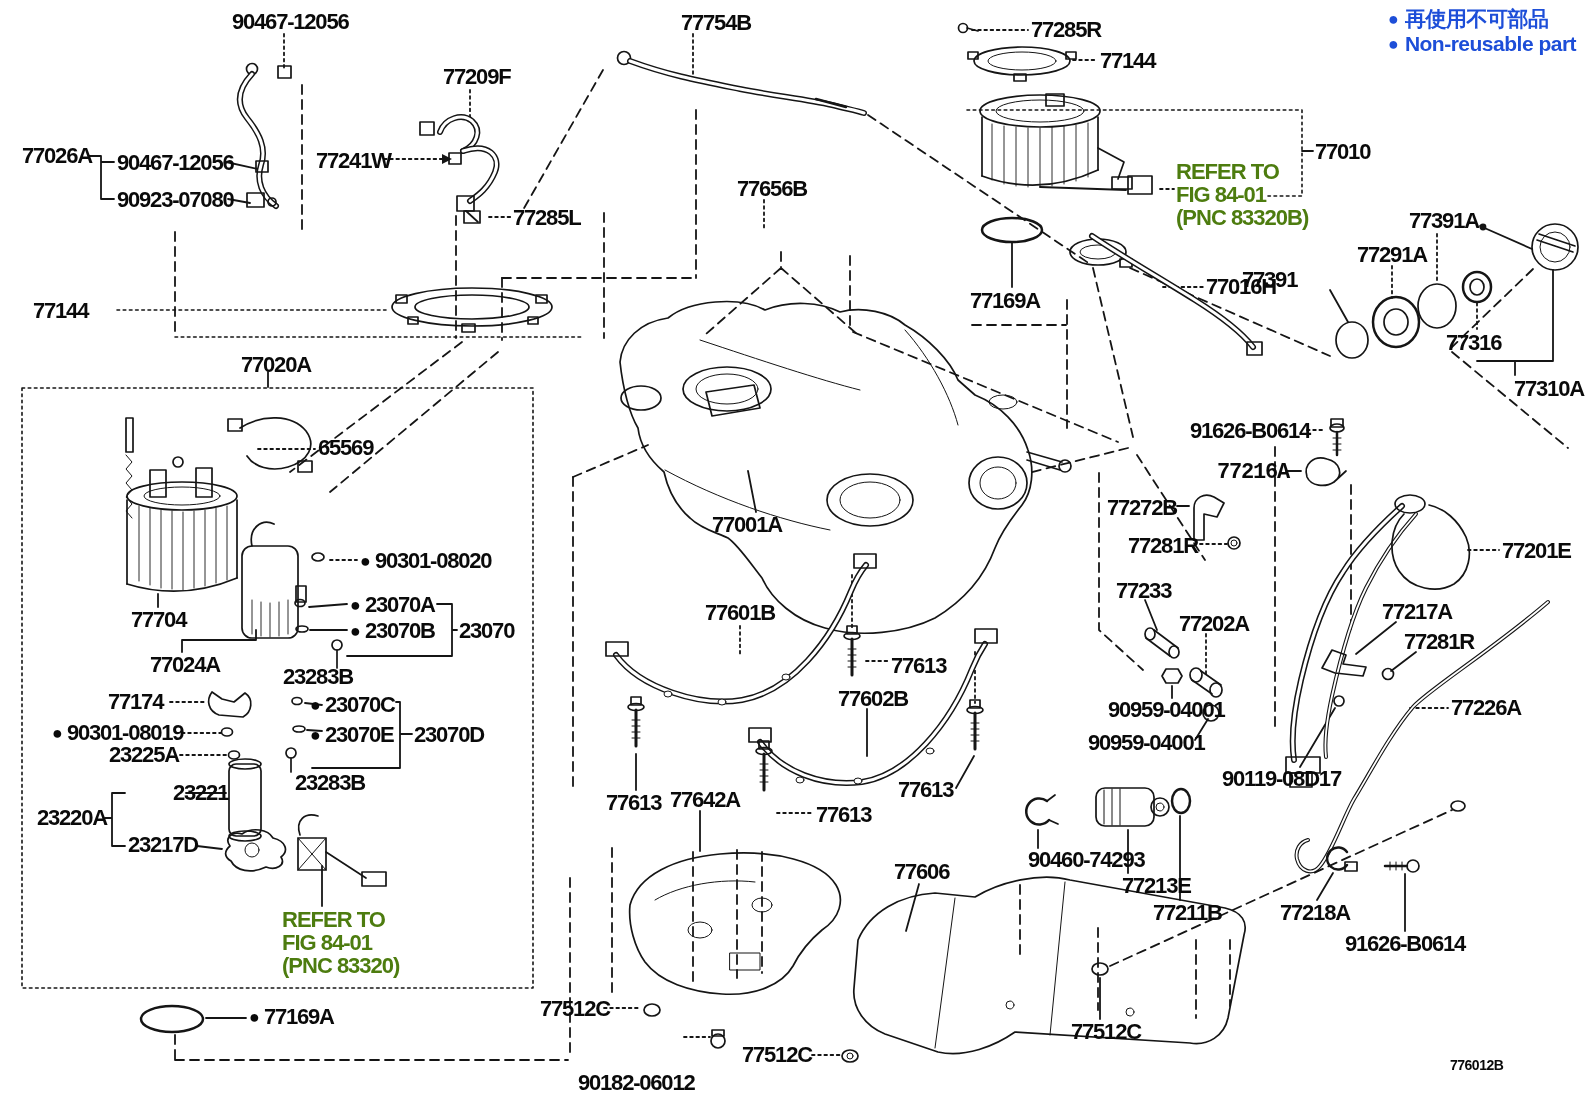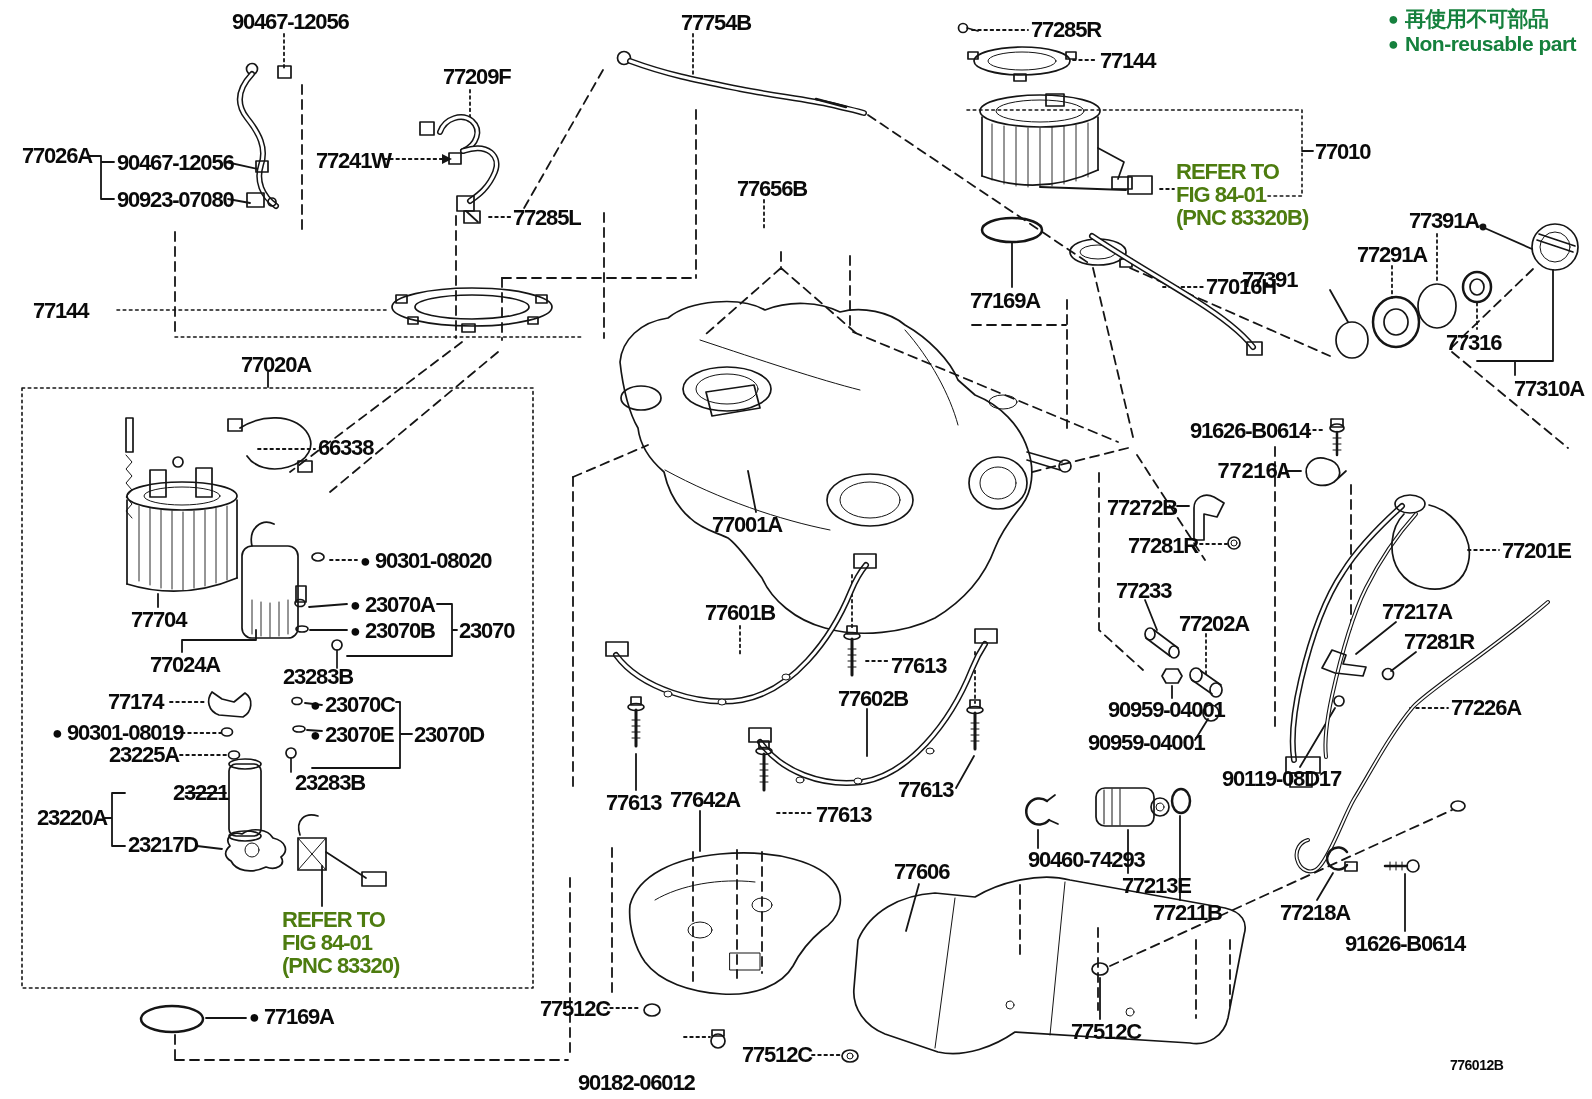--- a/index.html
+++ b/index.html
@@ -27,21 +27,21 @@
     position:absolute;font-weight:700;font-size:22px;line-height:1;
     letter-spacing:-1.2px;white-space:nowrap;color:#0a0a0a;
   }
   .part-label .bullet{font-size:18px;margin-right:4px;letter-spacing:0;vertical-align:1px;}
   .refer-note{
     position:absolute;font-weight:700;font-size:22px;line-height:23px;
     letter-spacing:-1px;white-space:pre;color:#4d7c0f;
   }
   .legend-row{
     position:absolute;font-weight:700;font-size:21px;line-height:1;
-    letter-spacing:-.5px;white-space:nowrap;color:#15803d;
+    letter-spacing:-.5px;white-space:nowrap;color:#1d4ed8;
   }
   .legend-row .bullet{font-size:18px;margin-right:6px;letter-spacing:0;vertical-align:1px;}
   .diagram-id{position:absolute;font-weight:700;font-size:14px;letter-spacing:-.5px;color:#0a0a0a;}
 </style>
 </head>
 <body>
 
 <div class="stage">
 
 <svg class="linework" width="1592" height="1099" viewBox="0 0 1592 1099">
@@ -457,21 +457,21 @@
       <div class="part-label" style="left: 1409px; top: 210px;"><span>77391A</span></div>
       <div class="part-label" style="left: 1357px; top: 244px;"><span>77291A</span></div>
       <div class="part-label" style="left: 1242px; top: 269px;"><span>77391</span></div>
       <div class="part-label" style="left: 33px; top: 300px;"><span>77144</span></div>
       <div class="part-label" style="left: 970px; top: 290px;"><span>77169A</span></div>
       <div class="part-label" style="left: 1206px; top: 276px;"><span>77016H</span></div>
       <div class="part-label" style="left: 1446px; top: 332px;"><span>77316</span></div>
       <div class="part-label" style="left: 241px; top: 354px;"><span>77020A</span></div>
       <div class="part-label" style="left: 1486px; top: 378px; margin-left: 28px;"><span>77310A</span></div>
       <div class="part-label" style="left: 1190px; top: 420px;"><span>91626-B0614</span></div>
-      <div class="part-label" style="left: 318px; top: 437px;"><span>66338</span></div>
+      <div class="part-label" style="left: 318px; top: 437px;"><span>65569</span></div>
       <div class="part-label" style="left: 1217px; top: 462px; font-family: Liberation Mono, monospace;"><span>77216A</span></div>
       <div class="part-label" style="left: 1107px; top: 497px;"><span>77272B</span></div>
       <div class="part-label" style="left: 712px; top: 514px;"><span>77001A</span></div>
       <div class="part-label" style="left: 360px; top: 550px;"><span class="bullet">●</span><span>90301-08020</span></div>
       <div class="part-label" style="left: 1128px; top: 535px;"><span>77281R</span></div>
       <div class="part-label" style="left: 1502px; top: 540px;"><span>77201E</span></div>
       <div class="part-label" style="left: 1116px; top: 580px;"><span>77233</span></div>
       <div class="part-label" style="left: 350px; top: 594px;"><span class="bullet">●</span><span>23070A</span></div>
       <div class="part-label" style="left: 131px; top: 609px;"><span>77704</span></div>
       <div class="part-label" style="left: 705px; top: 602px;"><span>77601B</span></div>

